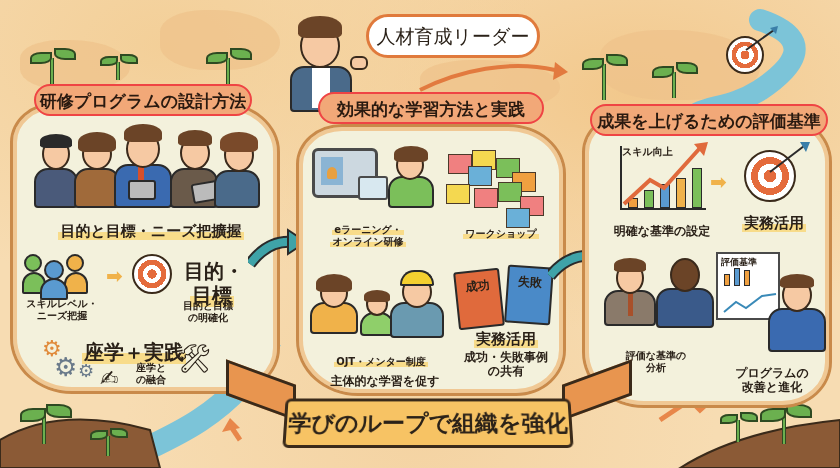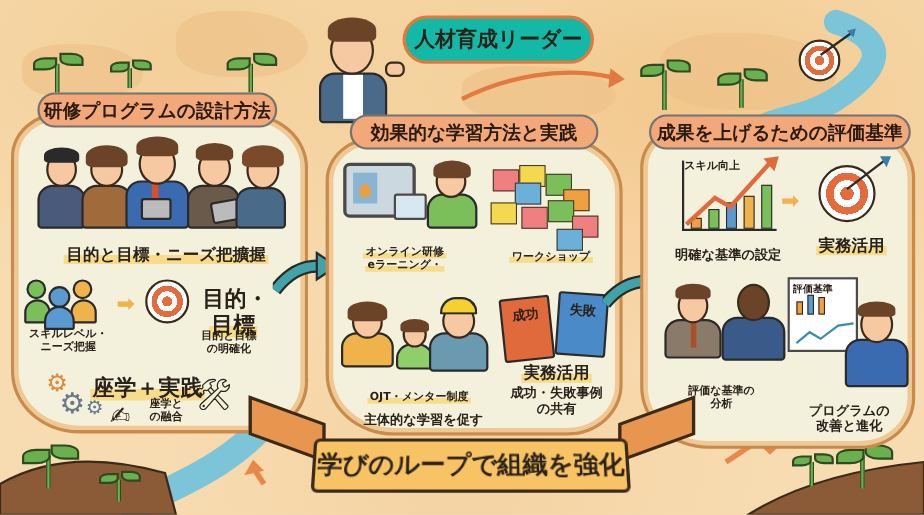--- a/index.html
+++ b/index.html
@@ -26,21 +26,21 @@
   .panel {
     position: absolute;
     background: #f3f1dc;
     border: 3px solid #c98a4a;
     border-radius: 46px 58px 50px 62px / 40px 50px 46px 56px;
     box-shadow: 0 0 0 4px #f0c894 inset;
   }
   .panel-title {
     position: absolute;
     background: #f2a878;
-    border: 2px solid #737373;
+    border: 2px solid #ef4444;
     border-radius: 18px;
     font-weight: bold;
     font-size: 17px;
     text-align: center;
     line-height: 30px;
     height: 32px;
     white-space: nowrap;
     color: #2a1a10;
   }
   .label { position: absolute; font-weight: bold; text-align: center; line-height: 1.2; white-space: nowrap; }
@@ -50,22 +50,22 @@
   .sm { font-size: 12px; }
   .xl { font-size: 20px; }
 
   .person { position: absolute; }
   .head { position: absolute; border-radius: 50%; background: #f6c9a3; border: 2px solid #3a2a1c; }
   .hair { position: absolute; border-radius: 50% 50% 20% 20%; background: #6b4427; }
   .body-s { position: absolute; border-radius: 14px 14px 4px 4px; border: 2px solid #2a2a2a; }
 
   .speech {
     position: absolute; left: 366px; top: 14px; width: 174px; height: 44px;
-    background: #14b8a6; border: 3px solid #e07a3c; border-radius: 24px;
-    font-weight: bold; font-size: 19px; text-align: center; line-height: 38px;
+    background: #ffffff; border: 3px solid #e07a3c; border-radius: 24px;
+    font-weight: normal; font-size: 19px; text-align: center; line-height: 38px;
   }
   .banner {
     position: absolute; left: 284px; top: 398px; width: 288px; height: 50px;
     background: #f7c364; border: 3px solid #3a2a1a; border-radius: 6px;
     transform: perspective(300px) rotateX(8deg);
     font-weight: bold; font-size: 23px; text-align: center; line-height: 44px;
   }
   .banner-tail { position: absolute; width: 70px; height: 36px; background: #e8954f; border: 3px solid #3a2a1a; }
 
   .sprout { position: absolute; }
@@ -241,21 +241,21 @@
 </div>
 <div class="abs" style="left:176px;top:342px;font-size:28px">🛠</div>
 
 <svg class="arrow-teal" style="left:248px;top:220px" width="60" height="50">
   <path d="M2 44 Q 20 20, 44 22" stroke="#2a2a2a" stroke-width="12" fill="none"></path>
   <path d="M2 44 Q 20 20, 44 22" stroke="#3fa3a8" stroke-width="8" fill="none"></path>
   <polygon points="40,10 58,22 40,34" fill="#3fa3a8" stroke="#2a2a2a" stroke-width="2"></polygon>
 </svg>
 
 <div class="panel" style="left:296px;top:124px;width:270px;height:272px"></div>
-<div class="panel-title" style="left:318px;top:104px;width:226px">効果的な学習方法と実践</div>
+<div class="panel-title" style="left:318px;top:92px;width:226px">効果的な学習方法と実践</div>
 
 <div class="abs" style="left:312px;top:148px;width:66px;height:50px;background:#ccd8e0;border:3px solid #4a4a4a;border-radius:6px">
   <div style="position:absolute;left:6px;top:6px;width:22px;height:28px;background:#8ab4d4"></div>
   <div style="position:absolute;left:12px;top:16px;width:10px;height:12px;background:#e8a040;border-radius:50% 50% 2px 2px"></div>
 </div>
 <div class="abs" style="left:358px;top:176px;width:30px;height:24px;background:#d8e8f0;border:2px solid #4a4a4a;border-radius:3px"></div>
 <div class="person" style="left:386px;top:146px;width:50px;height:60px">
   <div class="body-s" style="left:2px;top:30px;width:46px;height:32px;background:#7bbf5a"></div>
   <div class="head" style="left:10px;top:4px;width:28px;height:30px"></div>
   <div class="hair" style="left:8px;top:0;width:34px;height:16px"></div>
@@ -268,22 +268,22 @@
   <div class="sticky" style="left:496px;top:158px;background:#7bbf5a"></div>
   <div class="sticky" style="left:512px;top:172px;background:#f0a040"></div>
   <div class="sticky" style="left:446px;top:184px;background:#f4d850"></div>
   <div class="sticky" style="left:474px;top:188px;background:#f08080"></div>
   <div class="sticky" style="left:498px;top:182px;background:#7bbf5a"></div>
   <div class="sticky" style="left:520px;top:196px;background:#f08080"></div>
   <div class="sticky" style="left:506px;top:208px;background:#6ab0d8"></div>
 </div>
 
 <div class="label md" style="left:306px;top:224px;width:124px">
+  <div><span class="hl">eラーニング・</span></div>
   <div><span class="hl">オンライン研修</span></div>
-  <div><span class="hl">eラーニング・</span></div>
 </div>
 <div class="label md" style="left:446px;top:228px;width:110px">
   <span class="hl">ワークショップ</span>
 </div>
 
 <div>
   <div class="person" style="left:310px;top:274px;width:50px;height:60px">
     <div class="body-s" style="left:0;top:28px;width:48px;height:32px;background:#f0b24a"></div>
     <div class="head" style="left:10px;top:4px;width:28px;height:30px"></div>
     <div class="hair" style="left:6px;top:0;width:36px;height:18px"></div>

